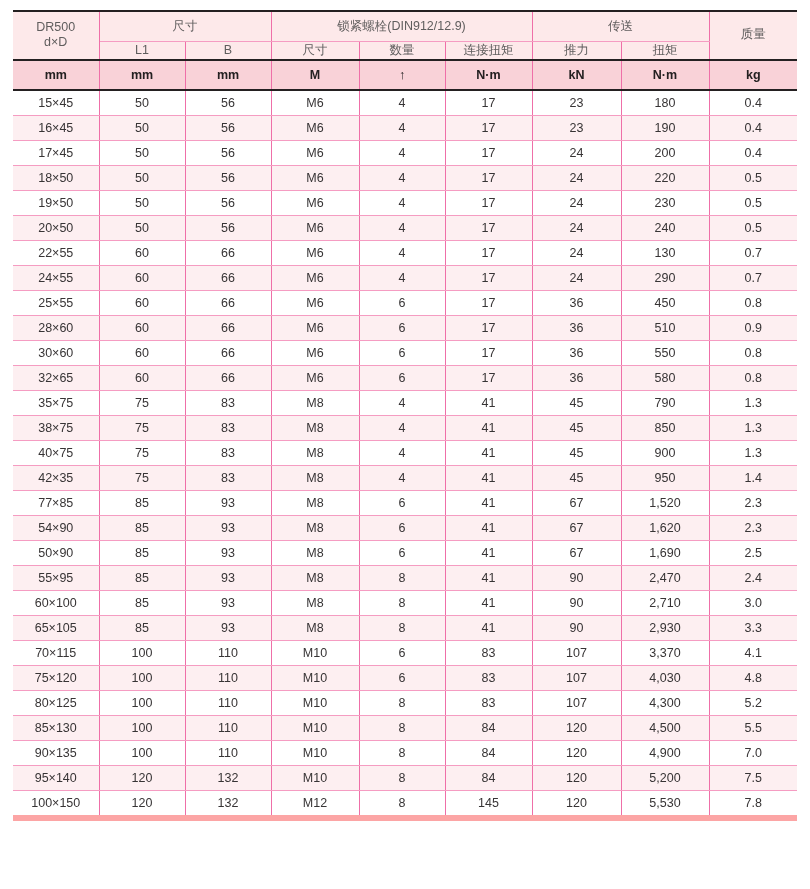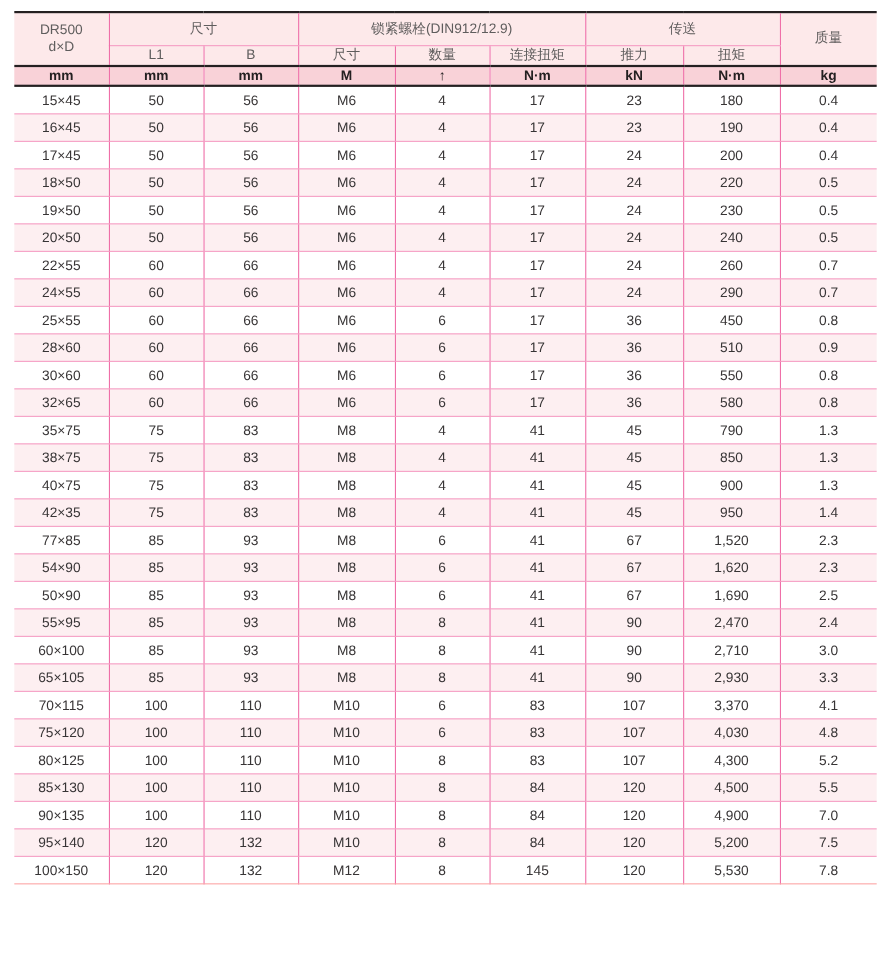--- a/index.html
+++ b/index.html
@@ -51,32 +51,32 @@
     height:17px;
     background:var(--bg-header);
     color:var(--text-header);
   }
   thead th.model-cell{
     background:var(--bg-header);
     color:var(--text-header);
     line-height:1.25;
   }
   thead .units-row th{
-    height:18px;
+    height:30px;
     background:var(--bg-units);
     color:var(--dark-line);
     font-weight:bold;
     border-top:2px solid var(--dark-line);
     border-bottom:2px solid var(--dark-line);
   }
   
   tbody th,tbody td{height:24px;line-height:24px;}
   tbody th{font-weight:bold;font-size:13px;}
   tbody tr.alt th,tbody tr.alt td{background:var(--bg-alt-row);}
-  tbody tr:last-child th,tbody tr:last-child td{border-bottom:1px solid #fca5a5;}
+  tbody tr:last-child th,tbody tr:last-child td{border-bottom:6px solid #fca5a5;}
 </style>
 </head>
 <body>
 
 <table class="spec-table">
   <colgroup>
     <col style="width:86px">
       <col style="width:86px">
       <col style="width:86px">
     <col style="width:88px">
@@ -186,21 +186,21 @@
         <td>0.5</td>
       </tr>
       <tr>
         <th>22×55</th>
         <td>60</td>
         <td>66</td>
         <td>M6</td>
         <td>4</td>
         <td>17</td>
         <td>24</td>
-        <td>260</td>
+        <td>130</td>
         <td>0.7</td>
       </tr>
       <tr class="alt">
         <th>24×55</th>
         <td>60</td>
         <td>66</td>
         <td>M6</td>
         <td>4</td>
         <td>17</td>
         <td>24</td>

